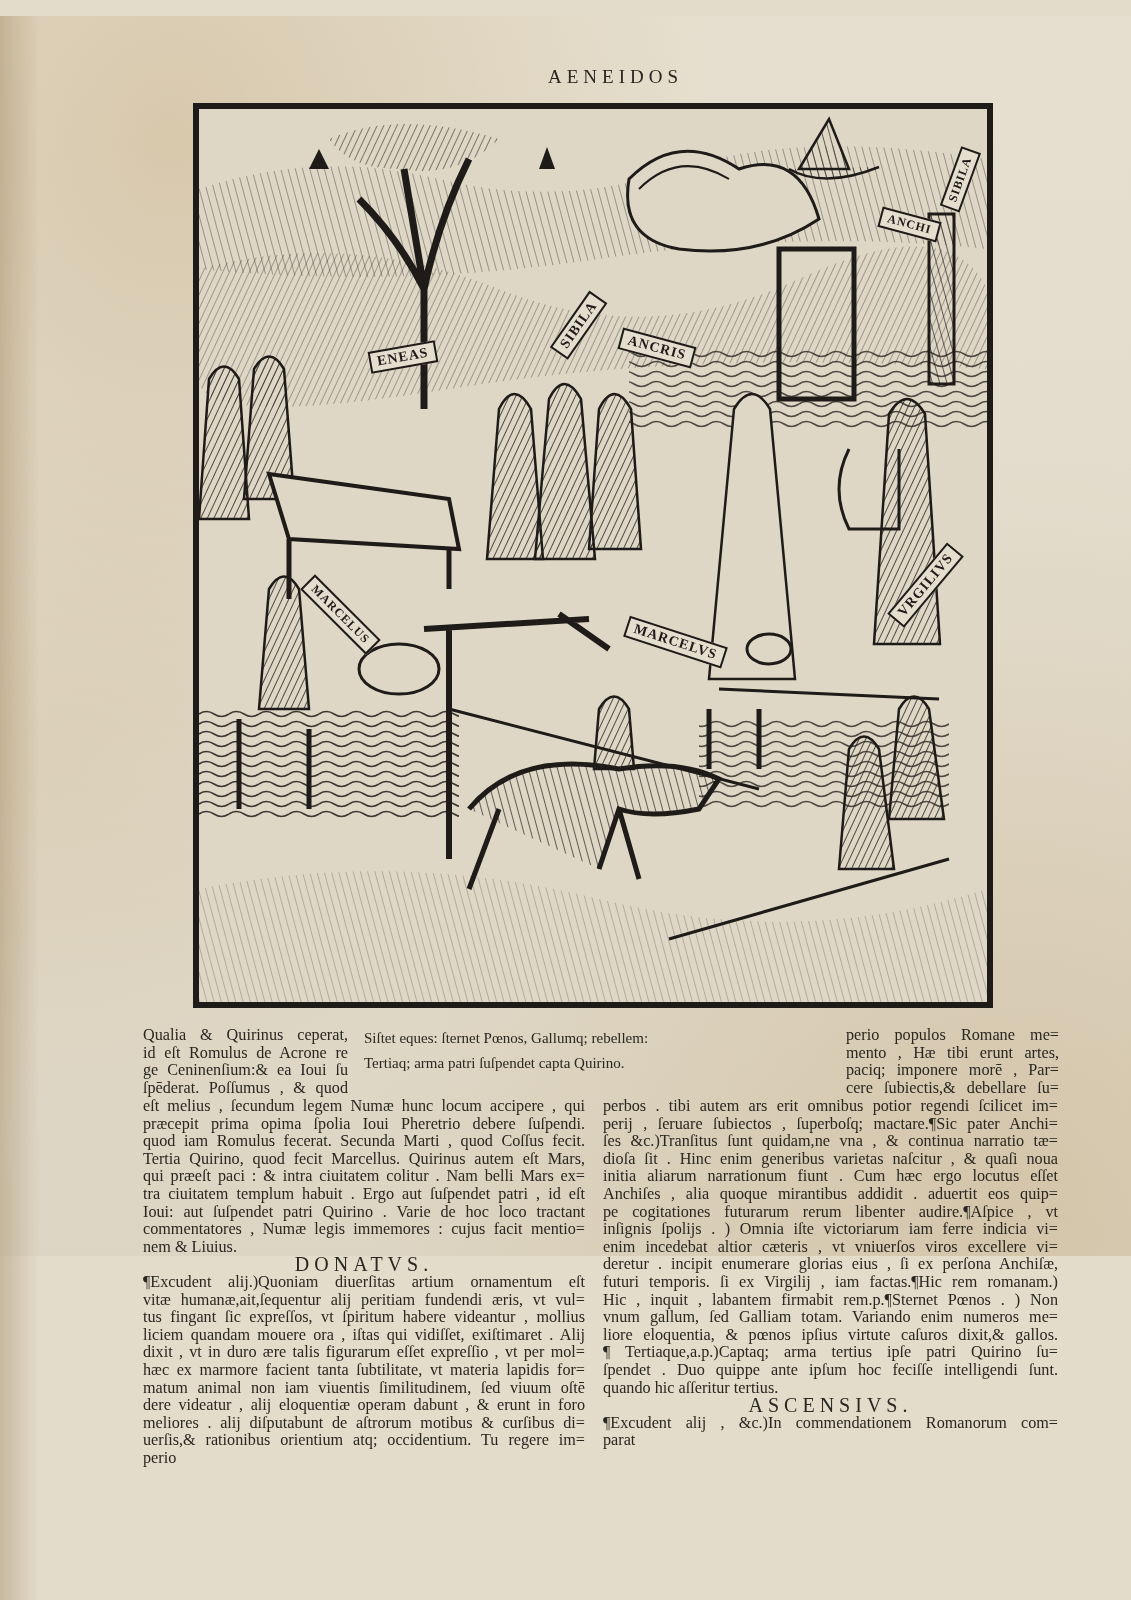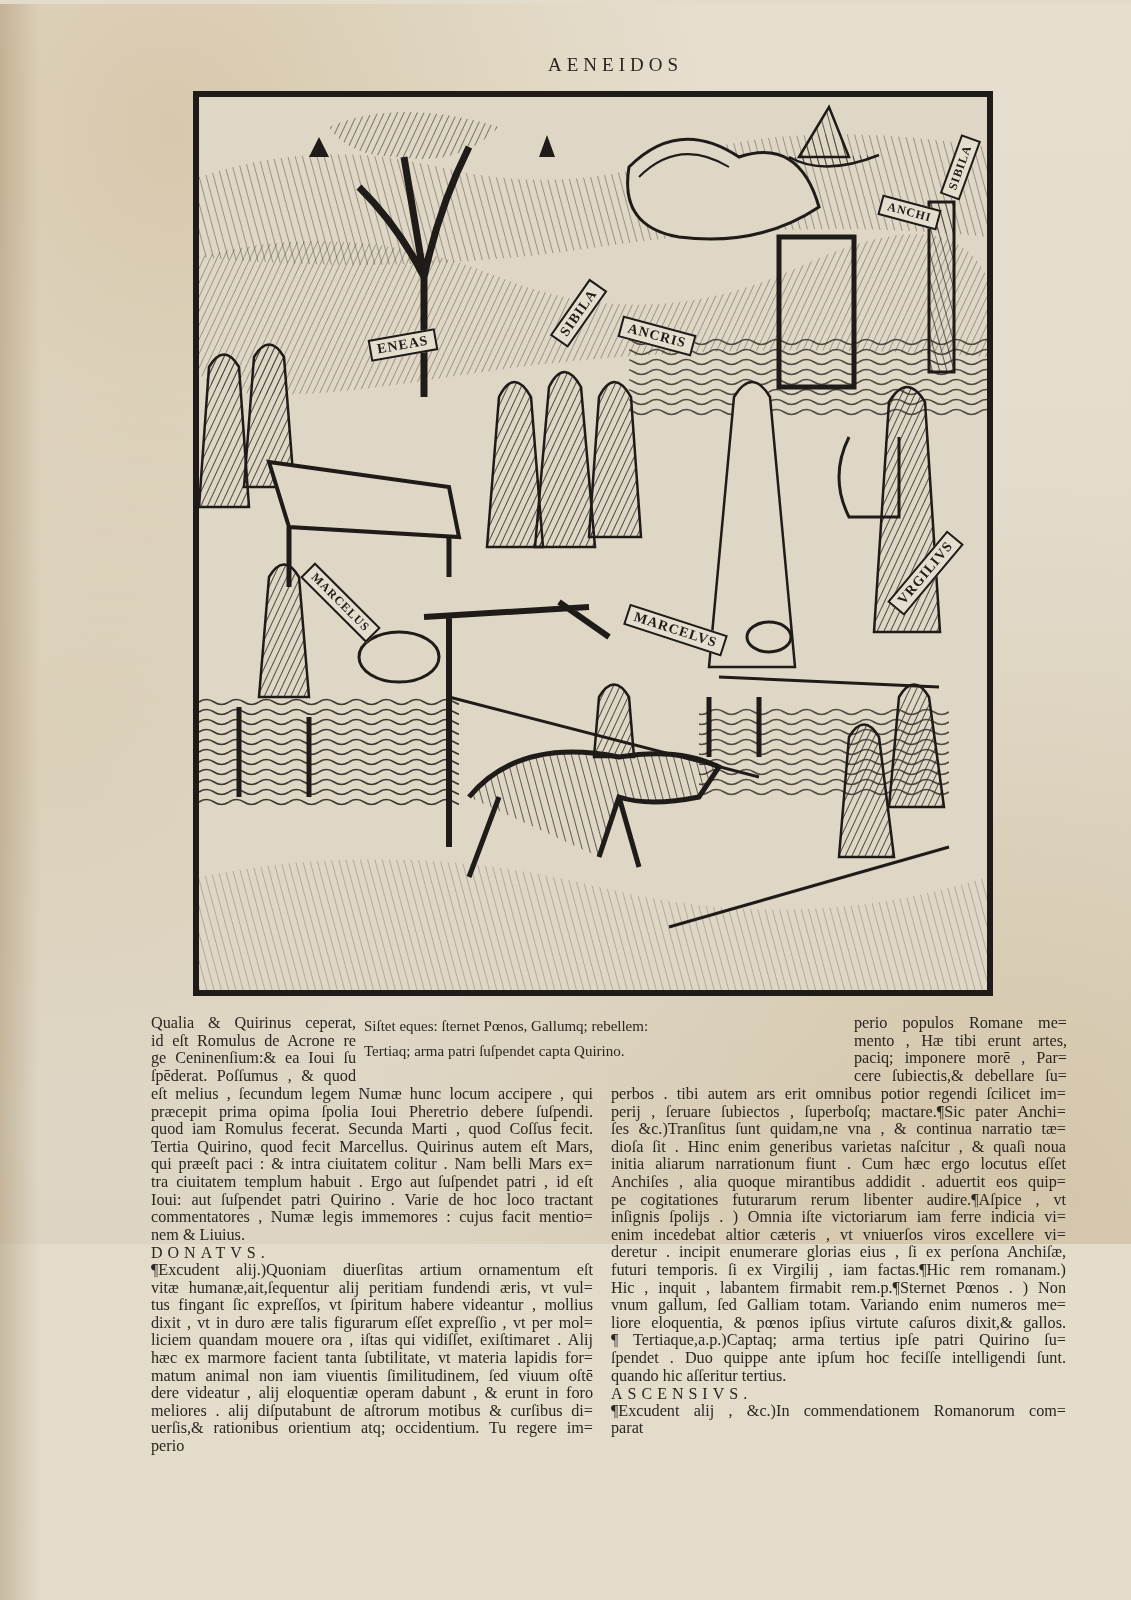--- a/index.html
+++ b/index.html
@@ -4,21 +4,21 @@
   <style>
     html, body { margin: 0; padding: 0; }
     body {
       width: 1131px; height: 1600px; overflow: hidden;
       background: #e3dccb;
       font-family: "DejaVu Serif", serif;
       color: #2a2620;
       position: relative;
     }
     .page {
-      position: absolute; left: 0; top: 4px; width: 1131px; height: 1240px;
+      position: absolute; left: 0; top: 16px; width: 1131px; height: 1240px;
       background:
         radial-gradient(ellipse at 15% 10%, rgba(190,160,110,0.35), transparent 40%),
         radial-gradient(ellipse at 90% 95%, rgba(190,160,110,0.30), transparent 45%),
         radial-gradient(ellipse at 5% 60%, rgba(200,175,130,0.25), transparent 35%),
         linear-gradient(180deg, #e6dfcf 0%, #e3dccd 50%, #ddd5c3 100%);
     }
     .left-shadow {
       position: absolute; left: 0; top: 0; width: 40px; height: 1600px;
       background: linear-gradient(90deg, rgba(150,120,80,0.35), transparent);
     }
@@ -37,33 +37,33 @@
     .woodcut svg { position: absolute; left: 0; top: 0; }
     .banner-label {
       position: absolute;
       font-family: "Liberation Serif", serif;
       font-size: 14px; font-weight: bold; color: #1e1b18;
       background: #e4dece; border: 2px solid #1e1b18;
       padding: 1px 6px; letter-spacing: 1px; white-space: nowrap;
     }
     .text {
       font-family: "Liberation Serif", serif;
-      font-size: 16.2px; line-height: 17.6px; color: #2a2620; margin-left: 8px;
+      font-size: 16.2px; line-height: 17.6px; color: #2a2620;
     }
     .verse {
       position: absolute; left: 364px; top: 1010px; width: 470px;
       font-family: "Liberation Serif", serif;
       font-size: 15px; line-height: 25px; color: #2a2620;
     }
     .col { position: absolute; }
     .line { white-space: nowrap; }
     .just { text-align: justify; text-align-last: justify; white-space: normal; }
     .right { text-align: left; }
     .heading {
-      letter-spacing: 5px; font-size: 16px;
+      text-align: center; letter-spacing: 5px; font-size: 20px;
     }
   </style>
 </head>
 <body>
 
 <div class="page">
   <div class="left-shadow"></div>
 
   <div class="running-head">AENEIDOS</div>
 
@@ -169,22 +169,22 @@
     <div class="line just">Tertia Quirino, quod fecit Marcellus. Quirinus autem eſt Mars,</div>
     <div class="line just">qui præeſt paci : &amp; intra ciuitatem colitur . Nam belli Mars ex=</div>
     <div class="line just">tra ciuitatem templum habuit . Ergo aut ſuſpendet patri , id eſt</div>
     <div class="line just">Ioui: aut ſuſpendet patri Quirino . Varie de hoc loco tractant</div>
     <div class="line just">commentatores , Numæ legis immemores : cujus facit mentio=</div>
     <div class="line">nem &amp; Liuius.</div>
     <div class="heading">DONATVS.</div>
     <div class="line just">¶Excudent alij.)Quoniam diuerſitas artium ornamentum eſt</div>
     <div class="line just">vitæ humanæ,ait,ſequentur alij peritiam fundendi æris, vt vul=</div>
     <div class="line just">tus fingant ſic expreſſos, vt ſpiritum habere videantur , mollius</div>
+    <div class="line just">liciem quandam mouere ora , iſtas qui vidiſſet, exiſtimaret . Alij</div>
     <div class="line just">dixit , vt in duro ære talis figurarum eſſet expreſſio , vt per mol=</div>
-    <div class="line just">liciem quandam mouere ora , iſtas qui vidiſſet, exiſtimaret . Alij</div>
     <div class="line just">hæc ex marmore facient tanta ſubtilitate, vt materia lapidis for=</div>
     <div class="line just">matum animal non iam viuentis ſimilitudinem, ſed viuum oſtē</div>
     <div class="line just">dere videatur , alij eloquentiæ operam dabunt , &amp; erunt in foro</div>
     <div class="line just">meliores . alij diſputabunt de aſtrorum motibus &amp; curſibus di=</div>
     <div class="line just">uerſis,&amp; rationibus orientium atq; occidentium. Tu regere im=</div>
     <div class="line right">perio</div>
   </div>
 
   <div class="col text" style="left:603px; top:1082px; width:455px;">
     <div class="line just">perbos . tibi autem ars erit omnibus potior regendi ſcilicet im=</div>

